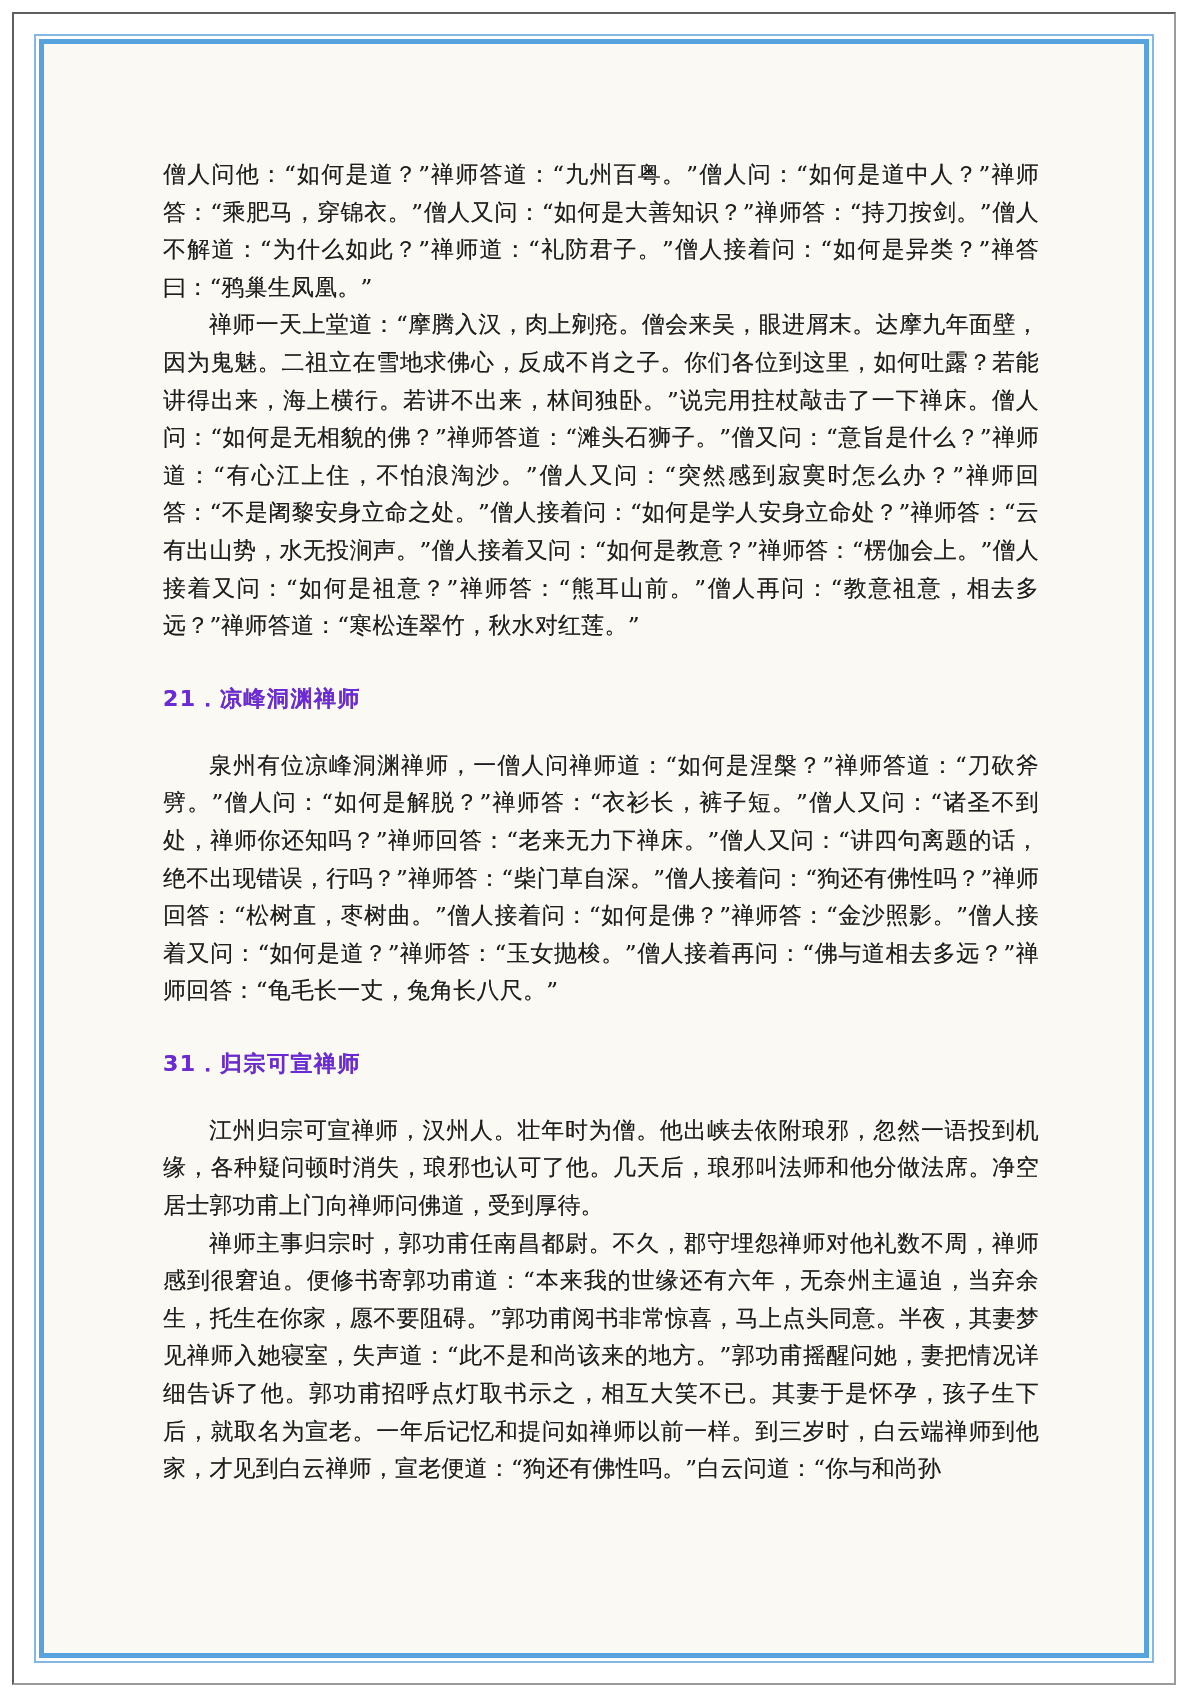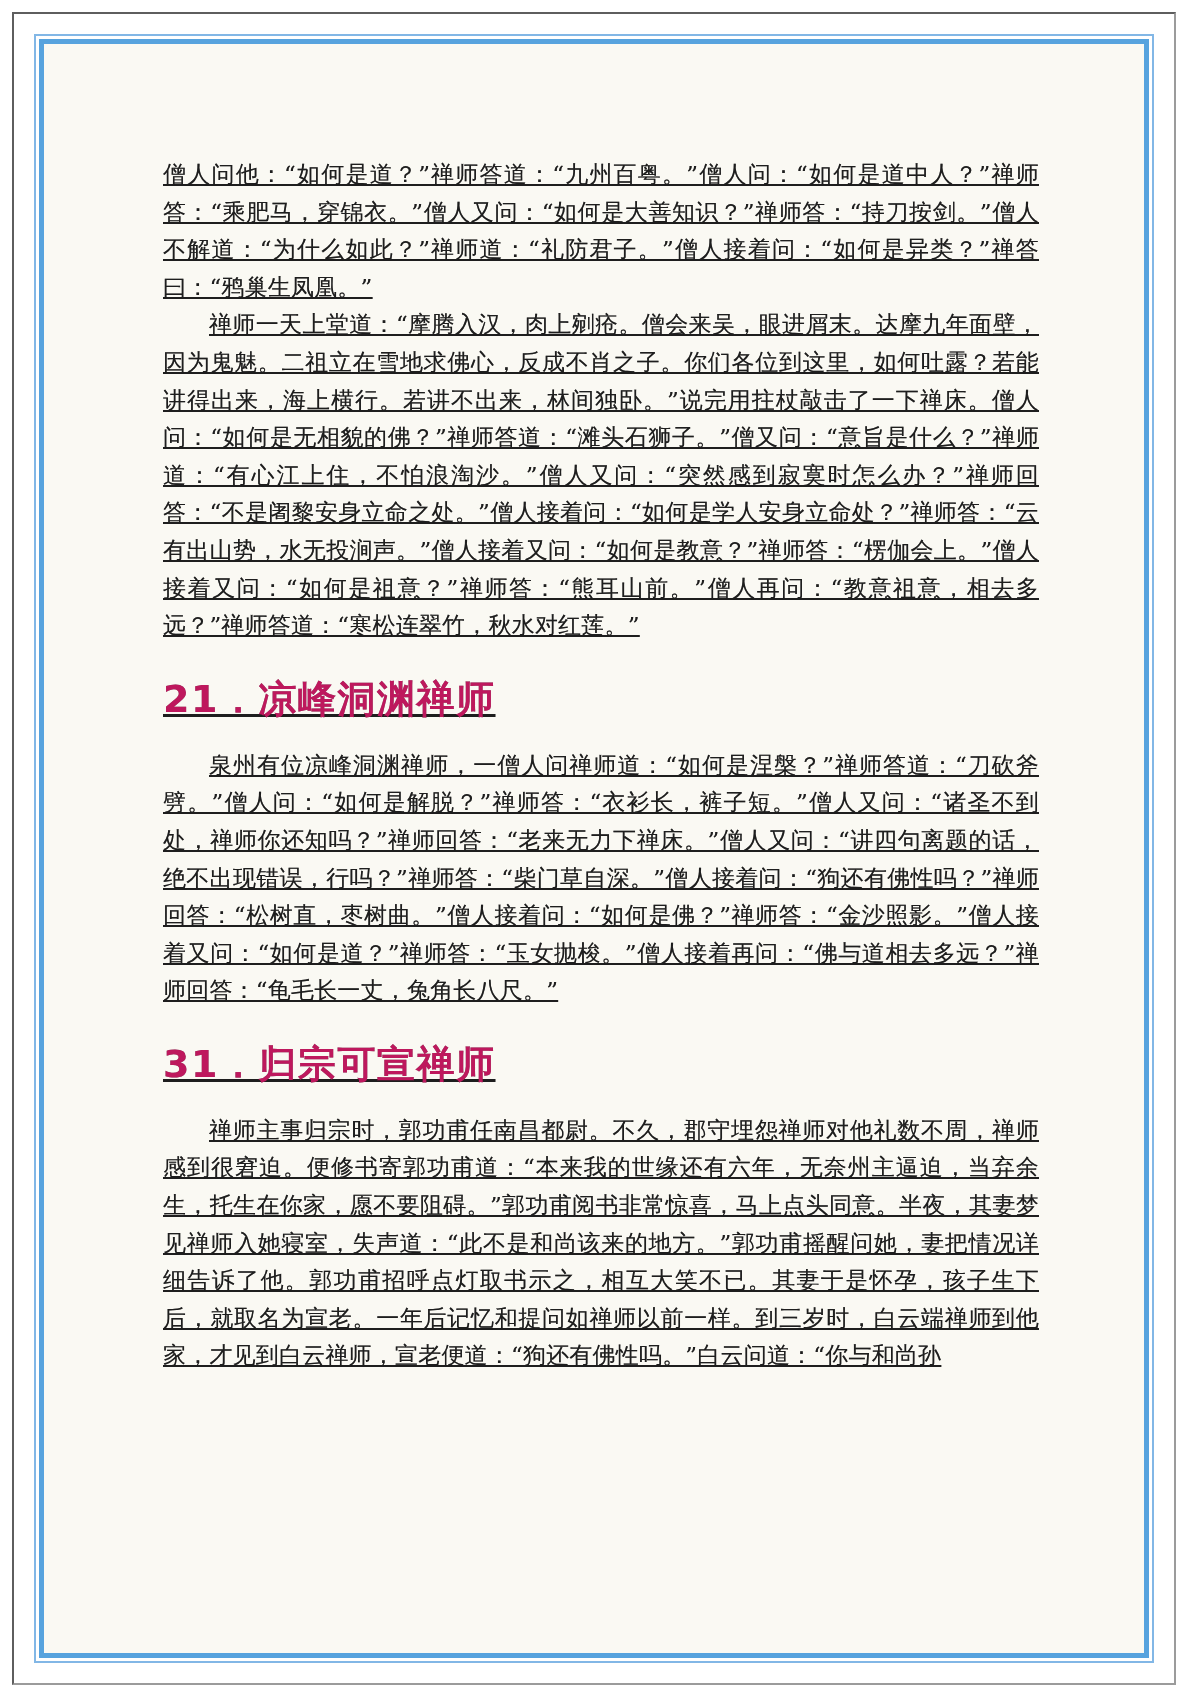--- a/index.html
+++ b/index.html
@@ -36,42 +36,41 @@
     height: 100%;
     border: 5px solid #57a3de;
     background: #faf9f3;
   }
   .content {
     box-sizing: border-box;
     width: 100%;
     height: 100%;
     padding: 112px 105px 0 119px;
     color: #1e1e1e;
-    text-decoration: underline;
   }
   p.body {
     margin: 0;
     font-size: 23px;
     line-height: 37.6px;
     text-align: justify;
     text-indent: 2em;
     letter-spacing: 0.2px;
     text-shadow: 0 0 0.6px rgba(20,20,20,0.55);
     word-break: break-all;
   }
   p.body.no-indent {
     text-indent: 0;
   }
   h2.section-heading {
     margin: 32px 0 26px 0;
     font-family: "DejaVu Sans", "Liberation Sans", sans-serif;
-    font-size: 38px;
+    font-size: 22px;
     line-height: 44px;
     font-weight: 700;
-    color: #be185d;
+    color: #6d28d9;
     letter-spacing: 1.5px;
     text-shadow: 0 0 0.6px rgba(10,10,10,0.5);
   }
 </style>
 </head>
 <body>
 
 <div class="paper">
   <div class="frame-outer">
     <div class="frame-inner">
@@ -80,19 +79,20 @@
         <p class="body no-indent">僧人问他：“如何是道？”禅师答道：“九州百粤。”僧人问：“如何是道中人？”禅师答：“乘肥马，穿锦衣。”僧人又问：“如何是大善知识？”禅师答：“持刀按剑。”僧人不解道：“为什么如此？”禅师道：“礼防君子。”僧人接着问：“如何是异类？”禅答曰：“鸦巢生凤凰。”</p>
 
         <p class="body">禅师一天上堂道：“摩腾入汉，肉上剜疮。僧会来吴，眼进屑末。达摩九年面壁，因为鬼魅。二祖立在雪地求佛心，反成不肖之子。你们各位到这里，如何吐露？若能讲得出来，海上横行。若讲不出来，林间独卧。”说完用拄杖敲击了一下禅床。僧人问：“如何是无相貌的佛？”禅师答道：“滩头石狮子。”僧又问：“意旨是什么？”禅师道：“有心江上住，不怕浪淘沙。”僧人又问：“突然感到寂寞时怎么办？”禅师回答：“不是阇黎安身立命之处。”僧人接着问：“如何是学人安身立命处？”禅师答：“云有出山势，水无投涧声。”僧人接着又问：“如何是教意？”禅师答：“楞伽会上。”僧人接着又问：“如何是祖意？”禅师答：“熊耳山前。”僧人再问：“教意祖意，相去多远？”禅师答道：“寒松连翠竹，秋水对红莲。”</p>
 
         <h2 class="section-heading">21．凉峰洞渊禅师</h2>
 
         <p class="body">泉州有位凉峰洞渊禅师，一僧人问禅师道：“如何是涅槃？”禅师答道：“刀砍斧劈。”僧人问：“如何是解脱？”禅师答：“衣衫长，裤子短。”僧人又问：“诸圣不到处，禅师你还知吗？”禅师回答：“老来无力下禅床。”僧人又问：“讲四句离题的话，绝不出现错误，行吗？”禅师答：“柴门草自深。”僧人接着问：“狗还有佛性吗？”禅师回答：“松树直，枣树曲。”僧人接着问：“如何是佛？”禅师答：“金沙照影。”僧人接着又问：“如何是道？”禅师答：“玉女抛梭。”僧人接着再问：“佛与道相去多远？”禅师回答：“龟毛长一丈，兔角长八尺。”</p>
 
         <h2 class="section-heading">31．归宗可宣禅师</h2>
 
+        <p class="body">江州归宗可宣禅师，汉州人。壮年时为僧。他出峡去依附琅邪，忽然一语投到机缘，各种疑问顿时消失，琅邪也认可了他。几天后，琅邪叫法师和他分做法席。净空居士郭功甫上门向禅师问佛道，受到厚待。</p>
 
         <p class="body">禅师主事归宗时，郭功甫任南昌都尉。不久，郡守埋怨禅师对他礼数不周，禅师感到很窘迫。便修书寄郭功甫道：“本来我的世缘还有六年，无奈州主逼迫，当弃余生，托生在你家，愿不要阻碍。”郭功甫阅书非常惊喜，马上点头同意。半夜，其妻梦见禅师入她寝室，失声道：“此不是和尚该来的地方。”郭功甫摇醒问她，妻把情况详细告诉了他。郭功甫招呼点灯取书示之，相互大笑不已。其妻于是怀孕，孩子生下后，就取名为宣老。一年后记忆和提问如禅师以前一样。到三岁时，白云端禅师到他家，才见到白云禅师，宣老便道：“狗还有佛性吗。”白云问道：“你与和尚孙</p>
 
       </div>
     </div>
   </div>
 </div>
 
 </body></html>

